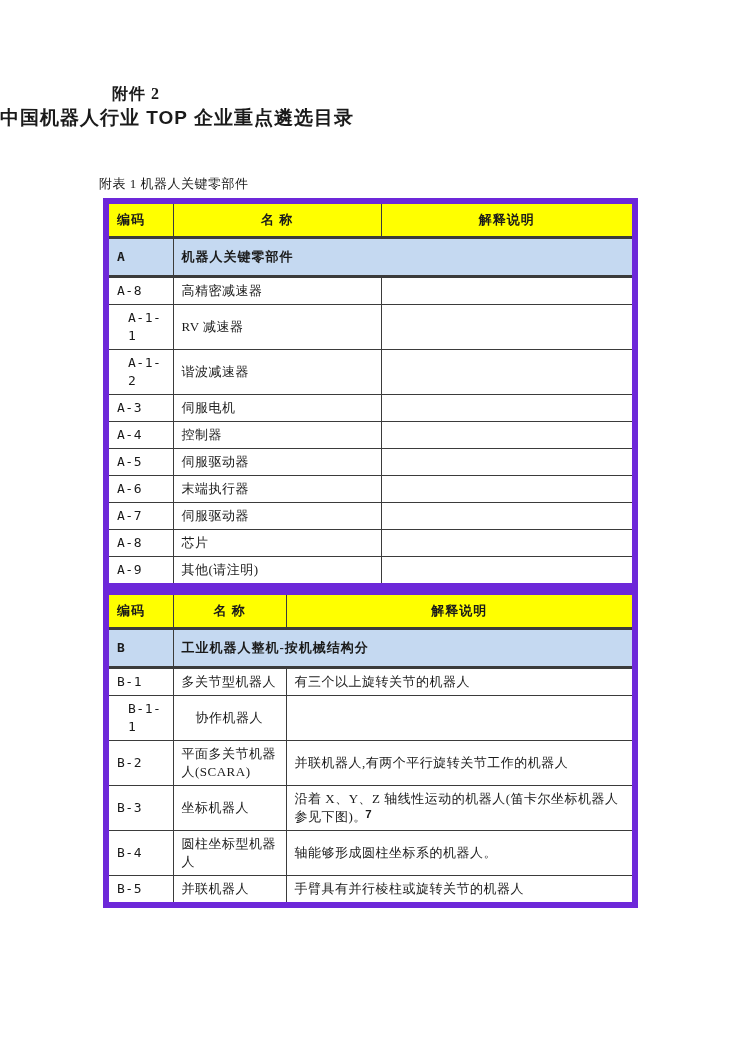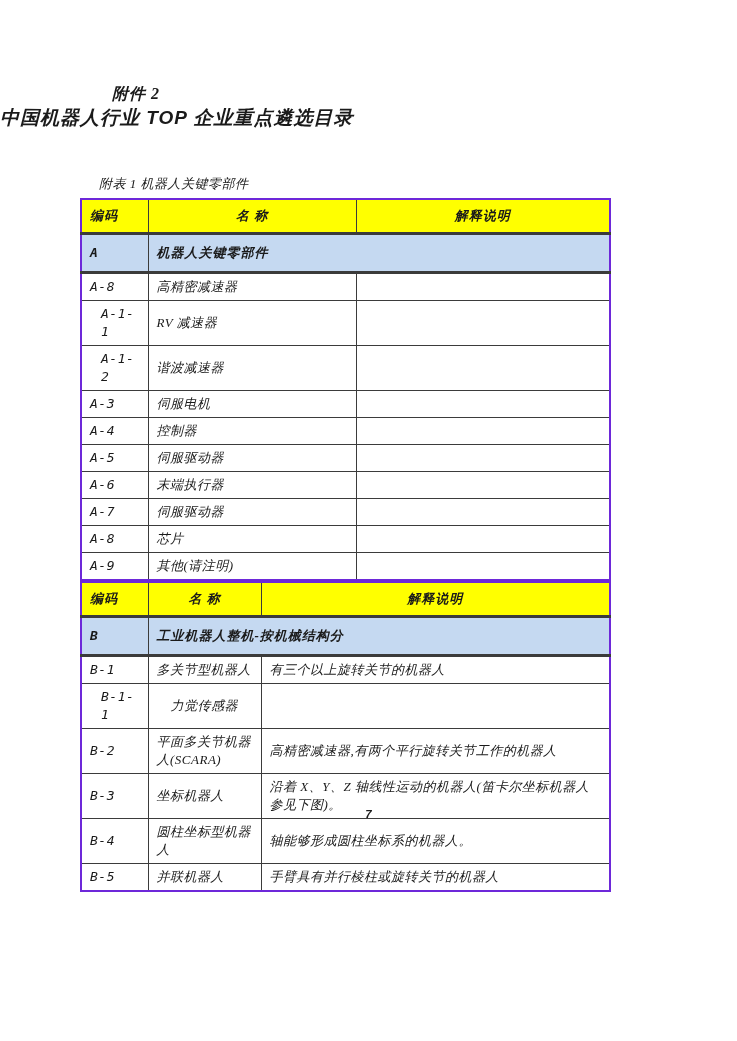--- a/index.html
+++ b/index.html
@@ -5,21 +5,21 @@
   * { margin: 0; padding: 0; box-sizing: border-box; }
   html, body { background: #ffffff; }
   body {
     width: 737px;
     height: 1041px;
     position: relative;
     font-family: "Liberation Serif", "DejaVu Serif", serif;
     color: #1a1a1a;
     overflow: hidden;
   }
-  .page { width: 737px; height: 894px; padding-top: 84px; position: relative; font-style: italic; }
+  .page { width: 737px; height: 894px; padding-top: 84px; position: relative; }
 
   .attachment-label {
     margin-left: 112px;
     font-size: 16px;
     font-weight: bold;
     letter-spacing: 1px;
   }
   .doc-title {
     text-align: left;
     font-family: "Liberation Sans", "DejaVu Sans", sans-serif;
@@ -28,25 +28,25 @@
     letter-spacing: 1px;
   }
   .table-label {
     margin: 44px 0 5px 99px;
     font-size: 13px;
     letter-spacing: 0.5px;
   }
   .table-label.second { margin-top: 40px; }
 
   table.tbl {
-    margin-left: 80px;
+    margin-left: 103px;
     width: 529px;
     border-collapse: collapse;
     table-layout: fixed;
-    border: 2px solid #6d28d9;
+    border: 6px solid #6d28d9;
   }
   .tbl td, .tbl th {
     border: 1px solid #3b3b3b;
     font-size: 13px;
     line-height: 18px;
     padding: 4px 8px;
     text-align: left;
     vertical-align: middle;
     letter-spacing: 0.5px;
     overflow: hidden;
@@ -190,27 +190,27 @@
       <td class="cell-code">B</td>
       <td colspan="2">工业机器人整机-按机械结构分</td>
     </tr>
     <tr>
       <td class="cell-code">B-1</td>
       <td>多关节型机器人</td>
       <td>有三个以上旋转关节的机器人</td>
     </tr>
     <tr>
       <td class="cell-code indent1">B-1-1</td>
-      <td class="indent2">力觉传感器</td>
+      <td class="indent2">协作机器人</td>
       <td></td>
     </tr>
     <tr>
       <td class="cell-code">B-2</td>
       <td>平面多关节机器人(SCARA)</td>
-      <td>高精密减速器,有两个平行旋转关节工作的机器人</td>
+      <td>并联机器人,有两个平行旋转关节工作的机器人</td>
     </tr>
     <tr>
       <td class="cell-code">B-3</td>
       <td>坐标机器人</td>
       <td>沿着 X、Y、Z 轴线性运动的机器人(笛卡尔坐标机器人参见下图)。</td>
     </tr>
     <tr>
       <td class="cell-code">B-4</td>
       <td>圆柱坐标型机器人</td>
       <td>轴能够形成圆柱坐标系的机器人。</td>

